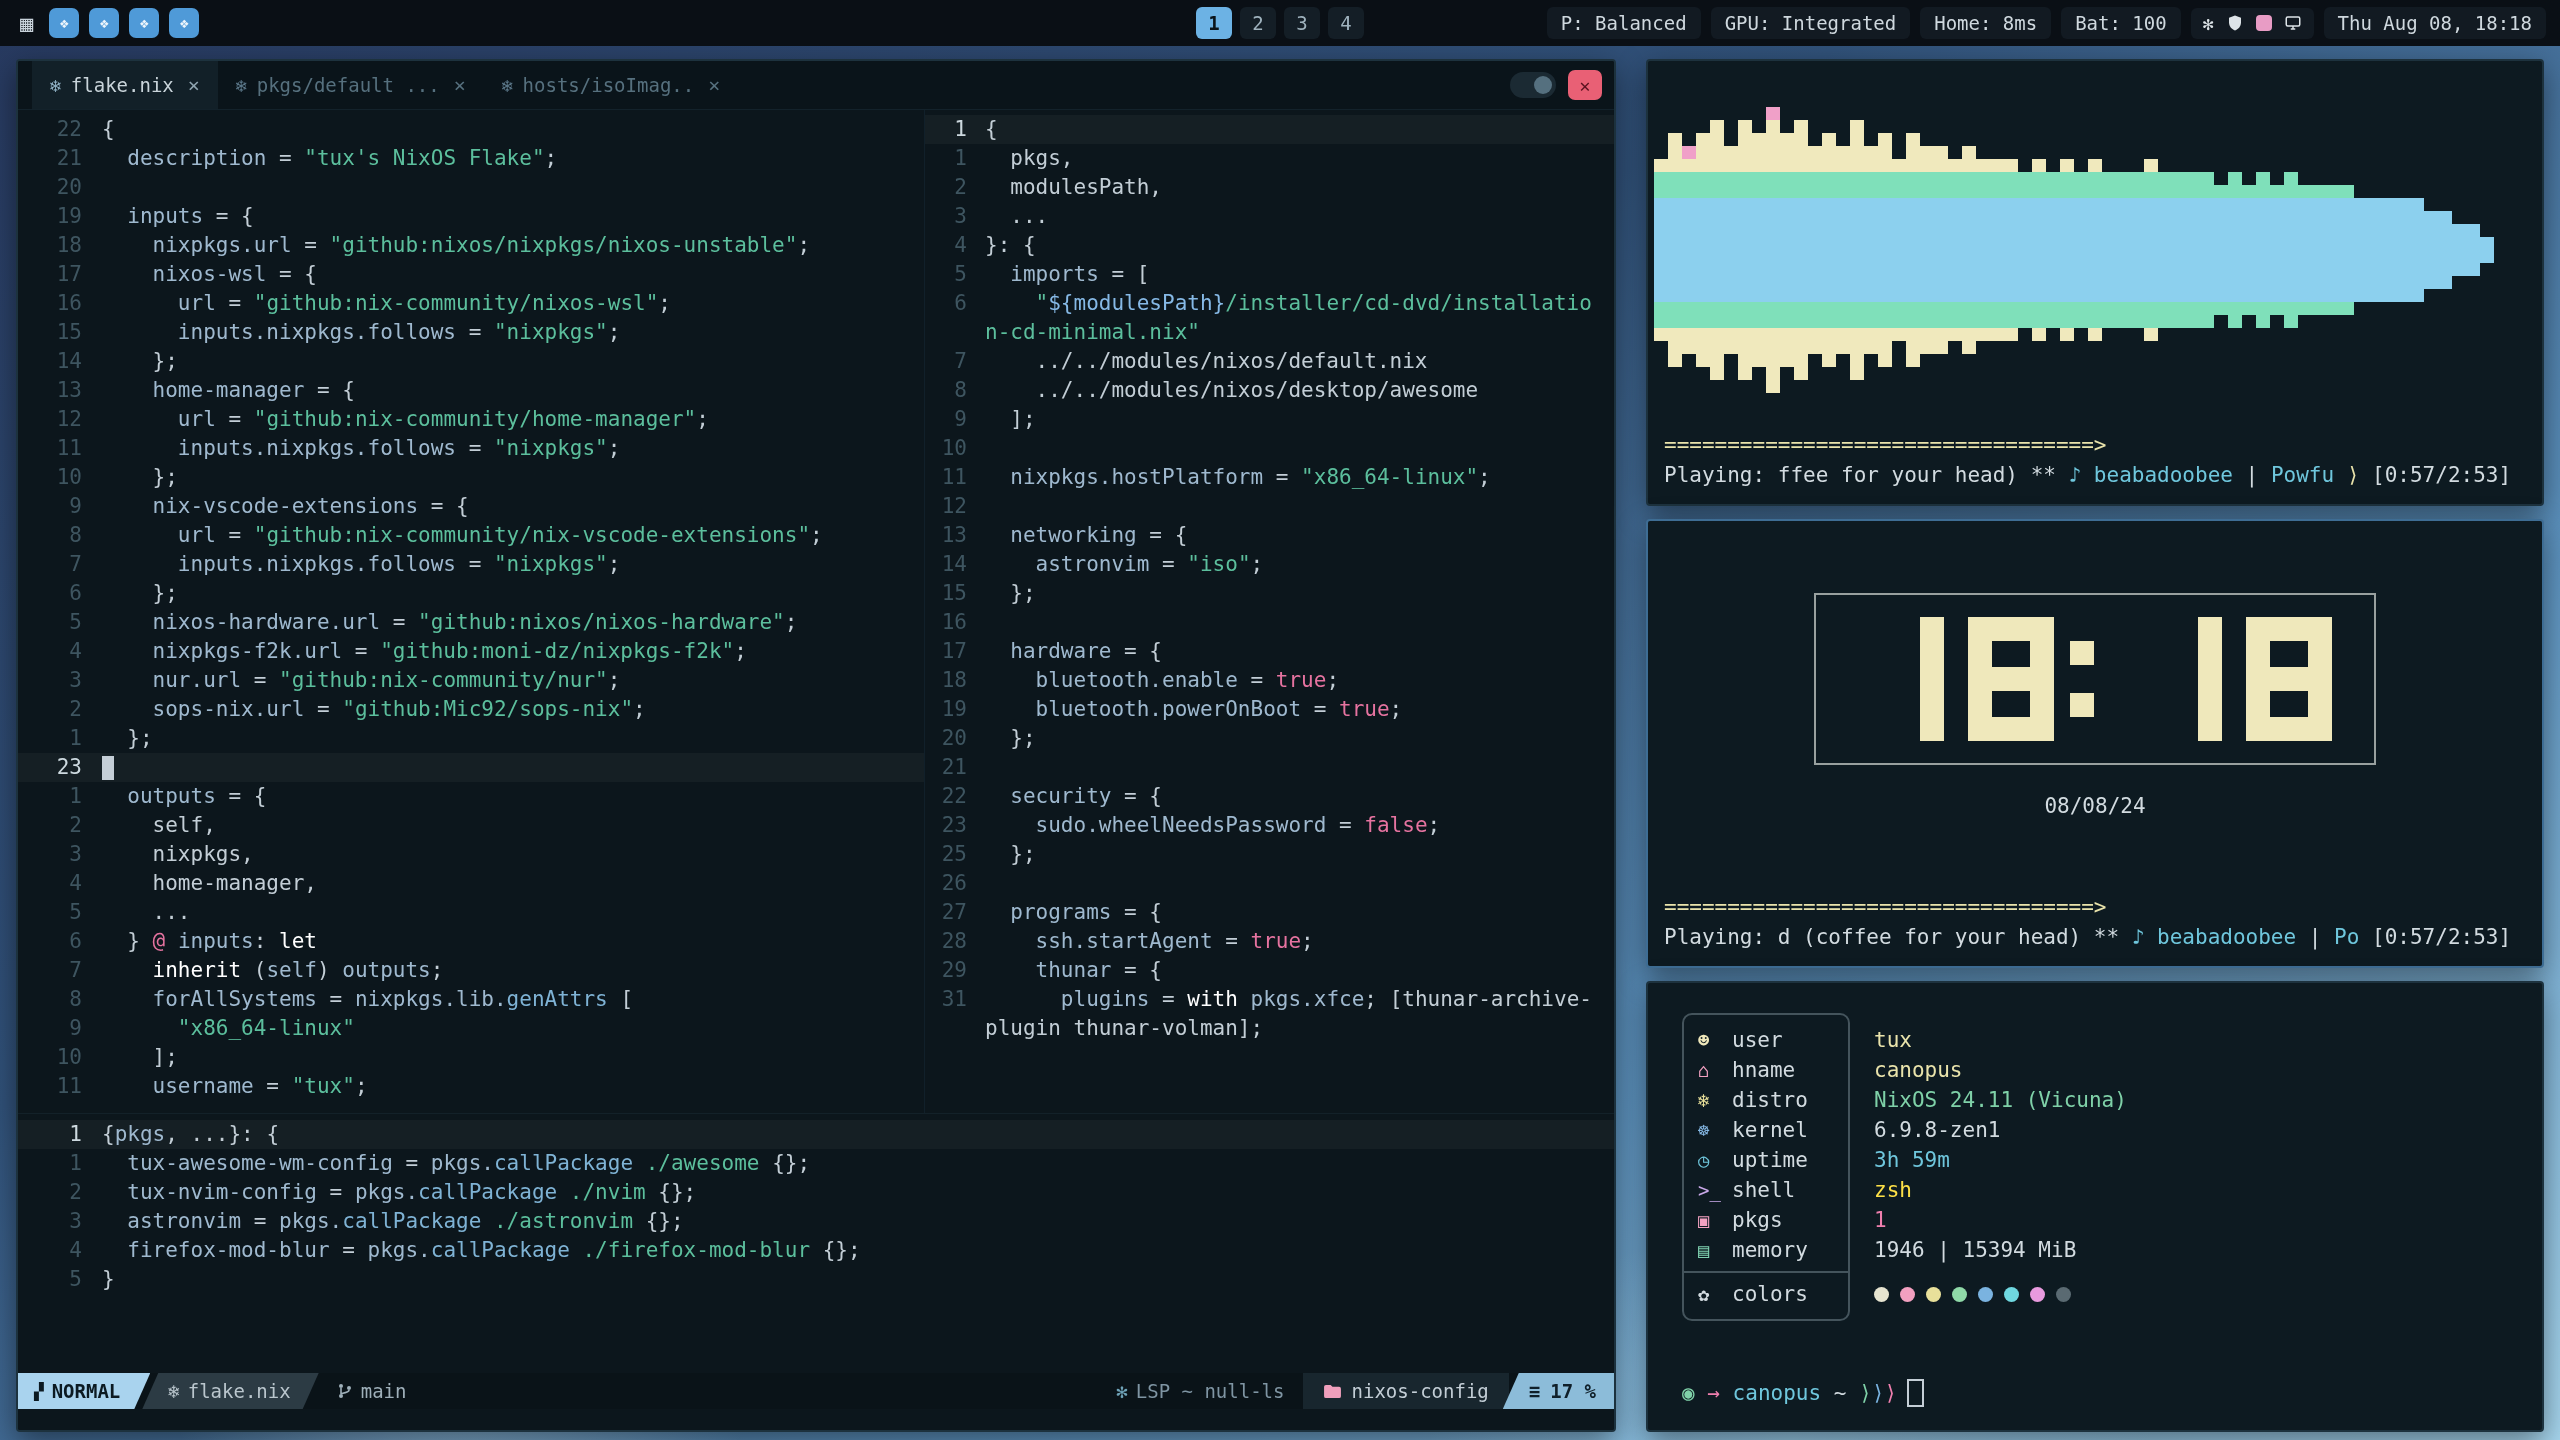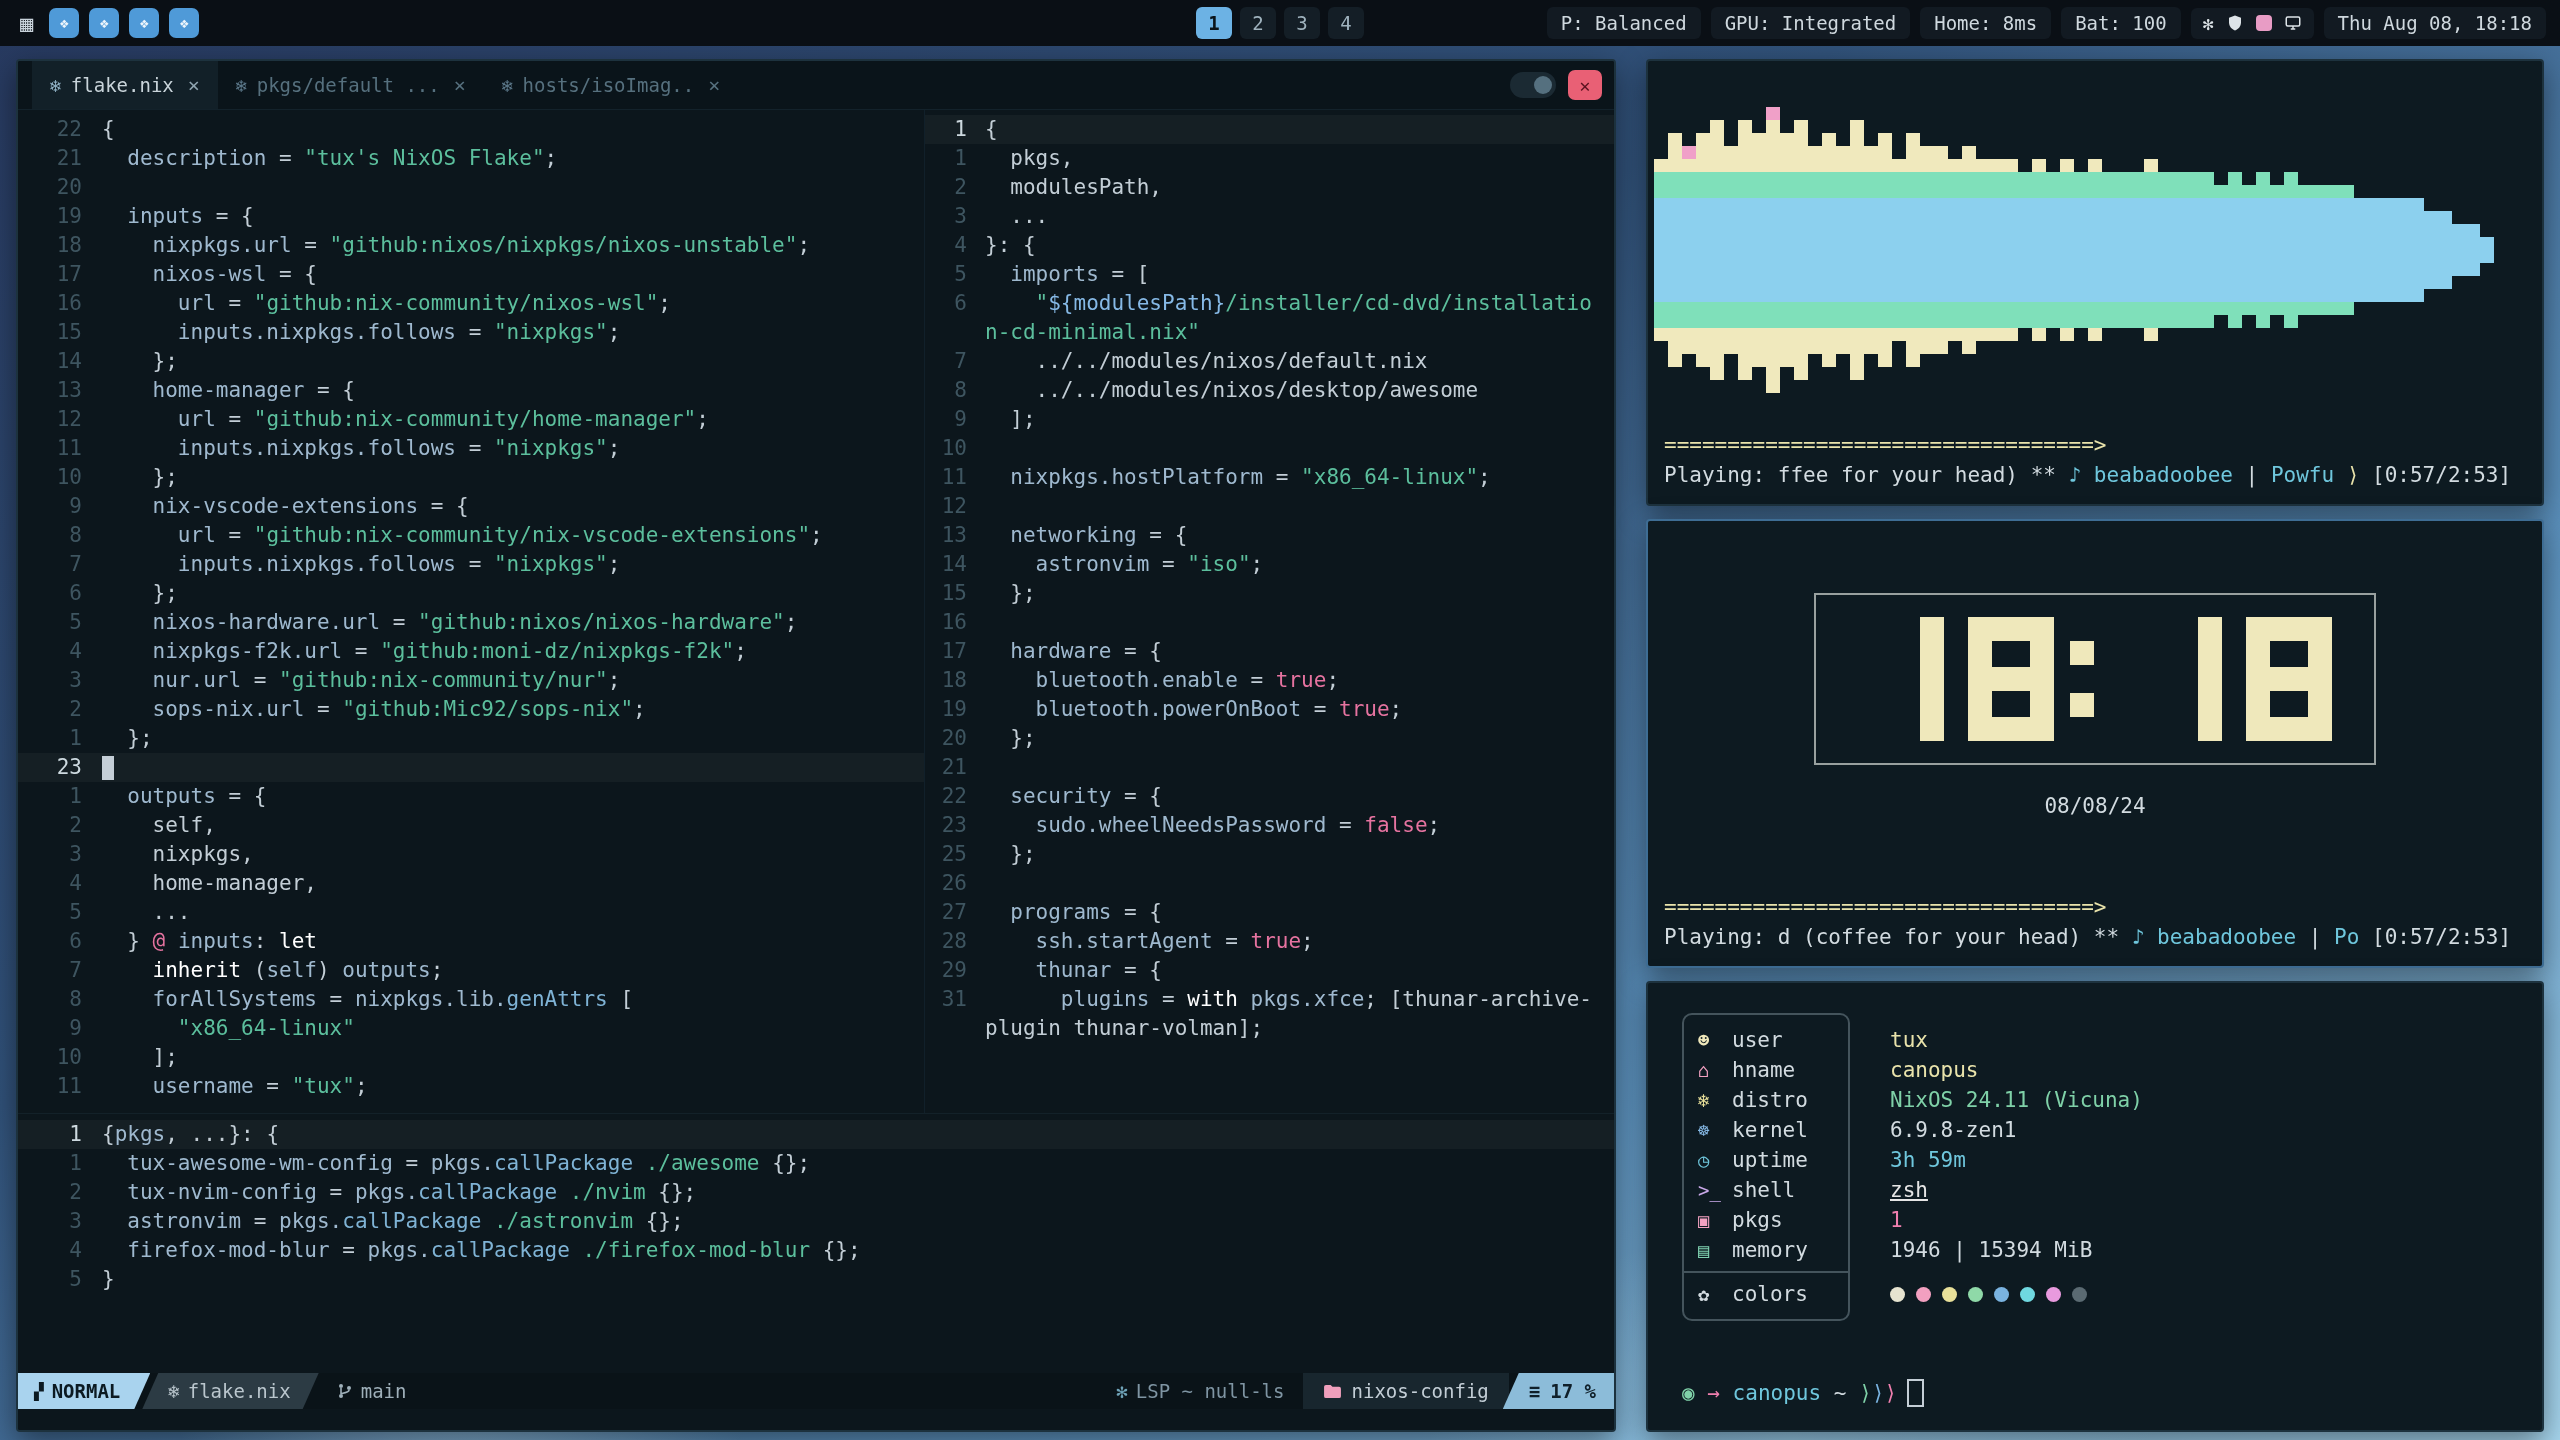--- a/index.html
+++ b/index.html
@@ -105,21 +105,21 @@
   .seg-e{left:0;bottom:0;width:24px;height:74px;}
   .seg-c{right:0;bottom:0;width:24px;height:74px;}
   .colon{position:relative;width:24px;height:124px;margin:0 30px 0 4px;}
   .colon i{position:absolute;left:0;width:24px;height:24px;background:var(--digit,#efe8bb);}
   .colon i:first-child{top:24px;} .colon i:last-child{bottom:24px;}
   .clock-date{margin-top:26px;font-size:21px;color:#d2dbe0;}
 
   .fetch-body{flex:1 1 auto;display:flex;flex-direction:column;padding:30px 30px 22px 34px;box-sizing:border-box;}
   .fetch-cols{display:flex;}
   .fetch-box{border:2px solid #44545c;border-radius:10px;padding:10px 14px;flex:0 0 auto;min-width:136px;}
-  .fetch-vals{padding:12px 0 0 40px;}
+  .fetch-vals{padding:12px 0 0 24px;}
   .f-row{height:30px;display:flex;align-items:center;white-space:pre;}
   .f-ic{width:34px;flex:0 0 34px;font-size:19px;}
   .f-lb{color:#d2dbe0;text-align:right;}
   .f-div{border-top:2px solid #44545c;margin:6px -14px;}
   .v-spacer{height:14px;}
   .dot{width:15px;height:15px;border-radius:50%;display:inline-block;margin-right:11px;}
   .prompt{margin-top:auto;display:flex;align-items:center;white-space:pre;}
   .prompt-cursor{display:inline-block;width:13px;height:24px;border:2px solid #c4ced6;margin-left:10px;}
 </style>
 </head>
@@ -709,21 +709,21 @@
             <div class="f-row"><span class="f-ic" style="color: rgb(127, 209, 176);">▤</span><span class="f-lb">memory</span></div>
             <div class="f-div"></div>
             <div class="f-row"><span class="f-ic" style="color: rgb(210, 219, 224);">✿</span><span class="f-lb">colors</span></div>
           </div>
         <div class="fetch-vals" id="fetch-vals">
             <div class="f-row"><span style="color: rgb(233, 227, 171);">tux</span></div>
             <div class="f-row"><span style="color: rgb(233, 227, 171);">canopus</span></div>
             <div class="f-row"><span style="color: rgb(127, 209, 168);">NixOS 24.11 (Vicuna)</span></div>
             <div class="f-row"><span style="color: rgb(210, 219, 224);">6.9.8-zen1</span></div>
             <div class="f-row"><span style="color: rgb(111, 199, 221);">3h 59m</span></div>
-            <div class="f-row"><span style="color: #e5e5e5; text-decoration: underline;">zsh</span></div>
+            <div class="f-row"><span style="color: #fde047;">zsh</span></div>
             <div class="f-row"><span style="color: rgb(239, 127, 174);">1</span></div>
             <div class="f-row"><span style="color: rgb(210, 219, 224);">1946 | 15394 MiB</span></div>
             <div class="v-spacer"></div>
             <div class="f-row"><span class="dot" style="background: rgb(230, 228, 208);"></span><span class="dot" style="background: rgb(242, 160, 192);"></span><span class="dot" style="background: rgb(232, 224, 154);"></span><span class="dot" style="background: rgb(143, 217, 168);"></span><span class="dot" style="background: rgb(122, 179, 224);"></span><span class="dot" style="background: rgb(111, 216, 224);"></span><span class="dot" style="background: rgb(232, 154, 222);"></span><span class="dot" style="background: rgb(90, 106, 114);"></span></div>
           </div>
       </div>
       <div class="prompt">
         <span id="prompt-line"><span class="sg-gr">◉</span><span class="sg-pk"> → </span><span class="sg-cy">canopus</span><span class="sg-fg"> ~ </span><span class="sg-gr">⟩</span><span class="sg-bl">⟩</span><span class="sg-pk">⟩</span></span>
         <span class="prompt-cursor"></span>
       </div>

